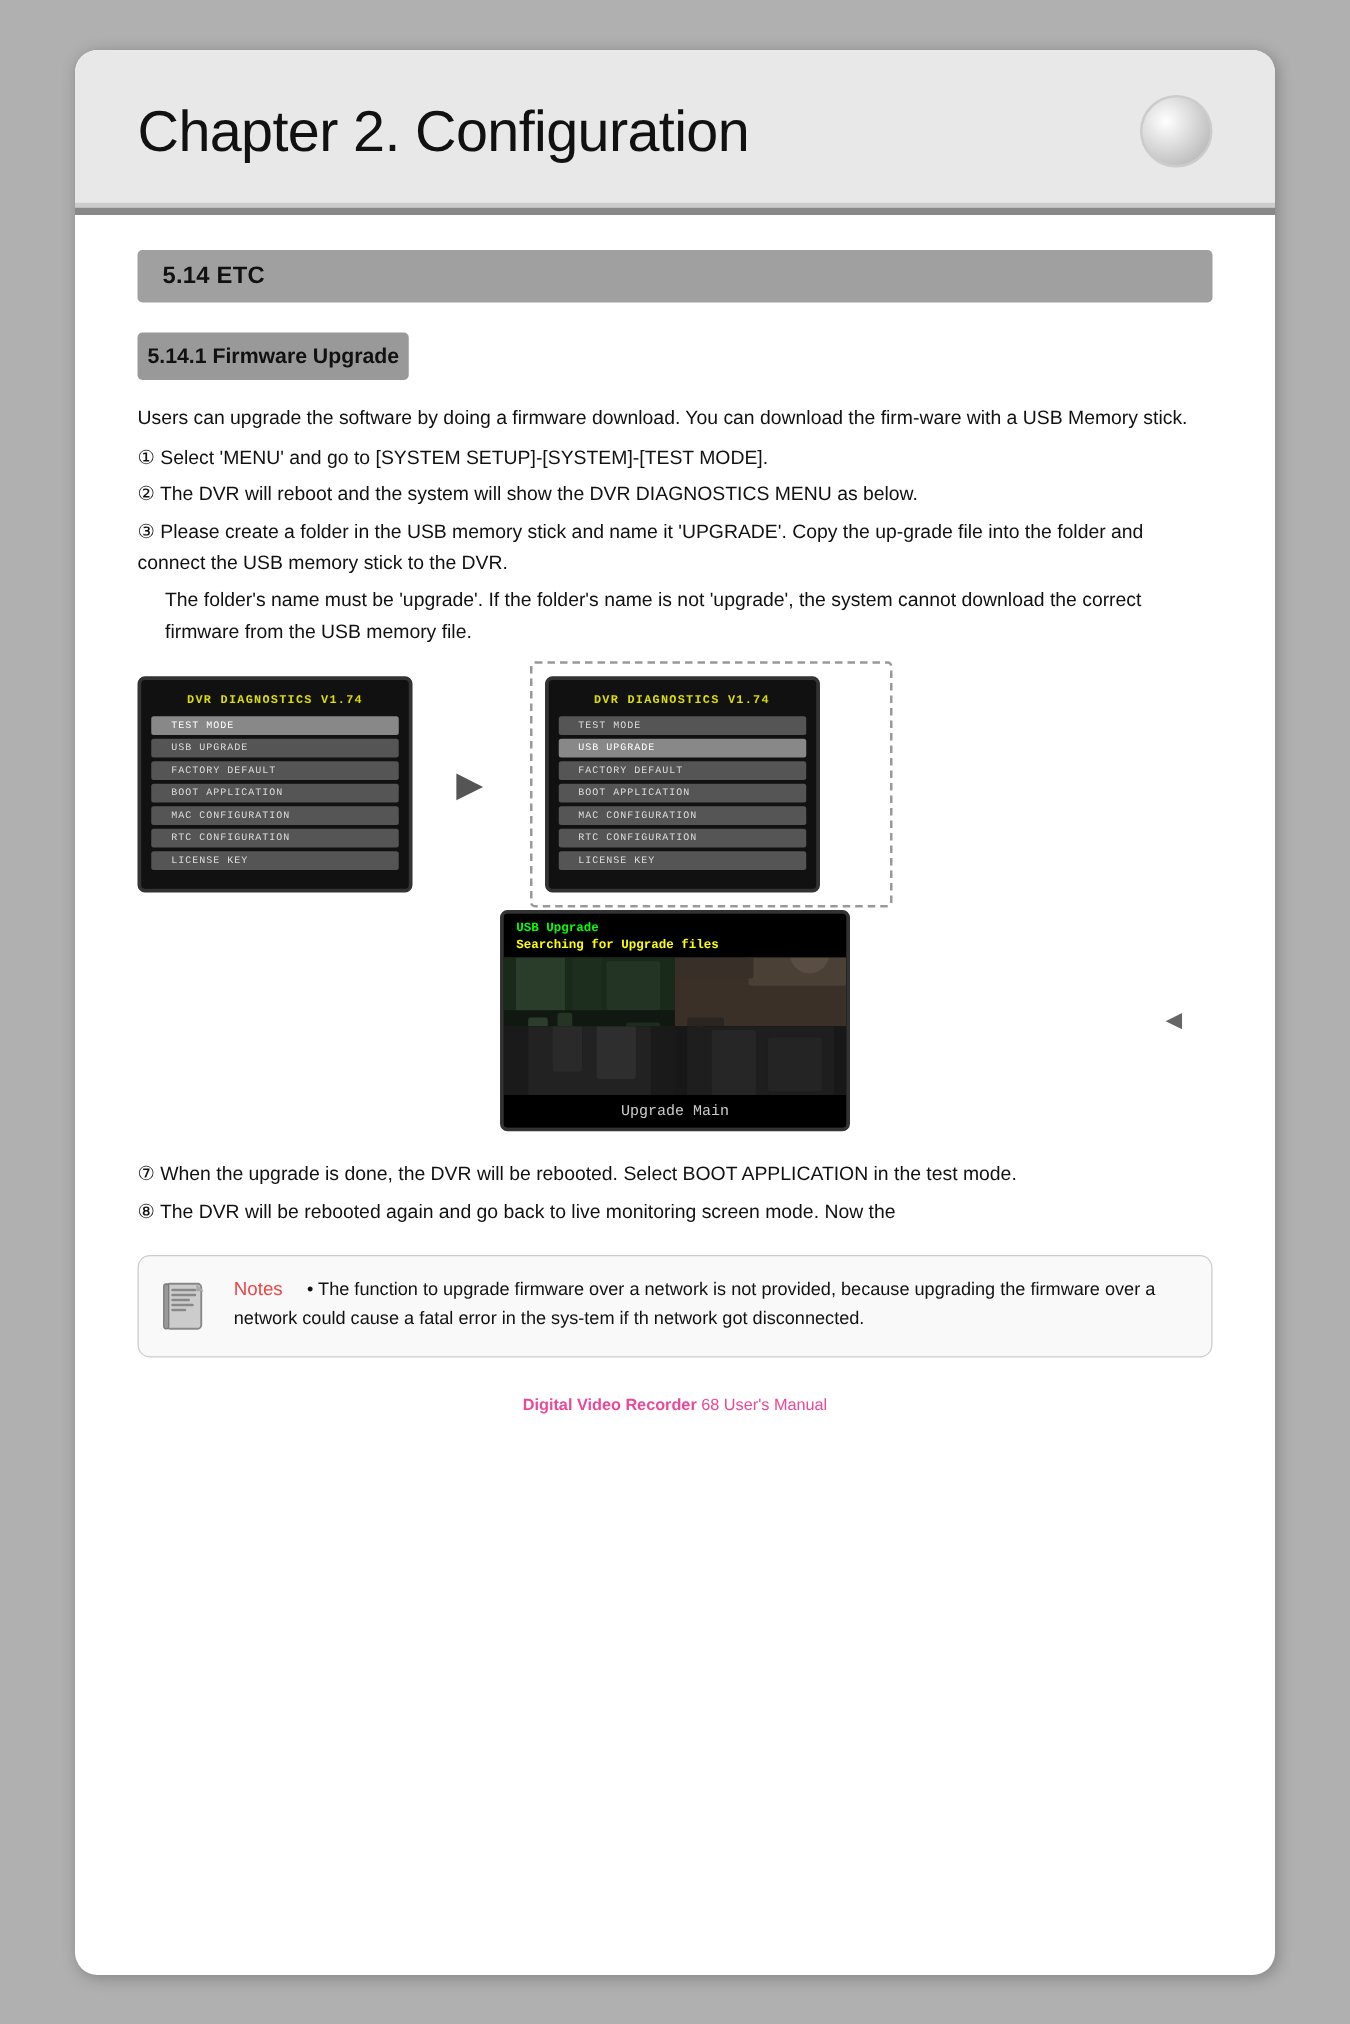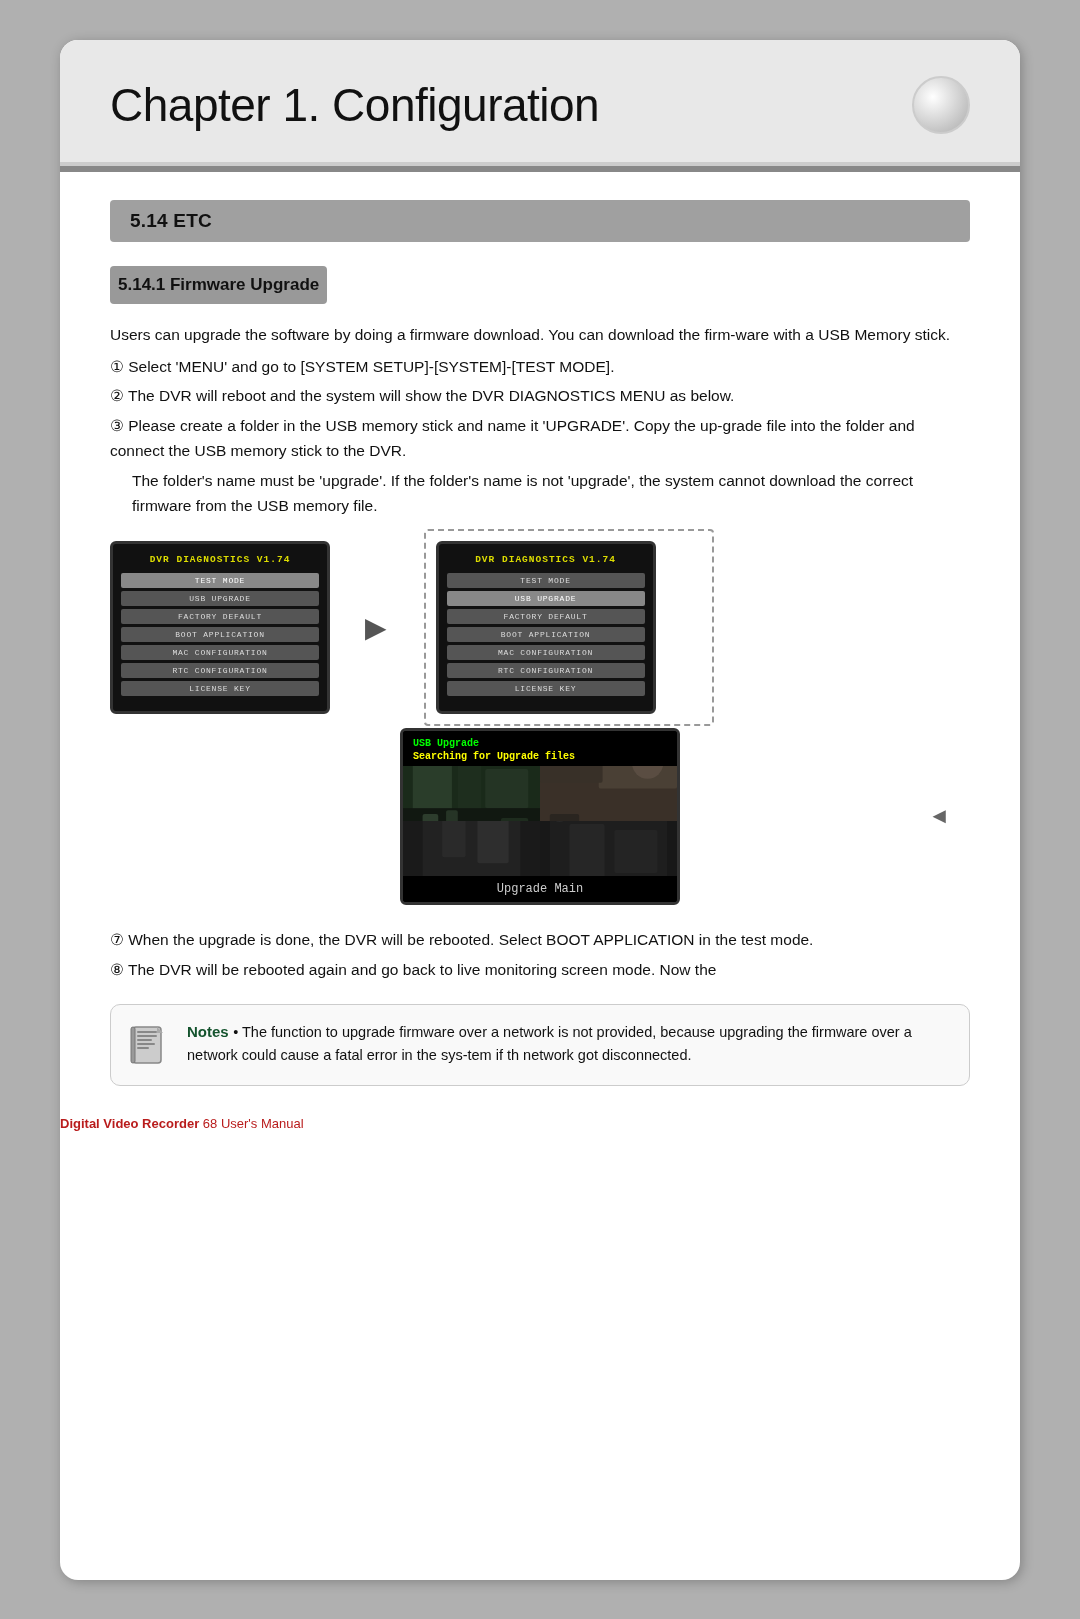--- a/index.html
+++ b/index.html
@@ -114,22 +114,21 @@
       color: #dddd00;
       text-align: center;
       margin-bottom: 8px;
       letter-spacing: 1px;
       font-family: 'Courier New', monospace;
     }
     .dvr-menu-item {
       background: #555;
       color: #ddd;
       font-size: 8px;
-      text-align: center;
-      padding: 3px 1px;
+      padding: 3px 16px;
       margin-bottom: 3px;
       border-radius: 2px;
       font-family: 'Courier New', monospace;
       letter-spacing: 0.8px;
     }
     .dvr-menu-item.selected {
       background: #888;
       color: #fff;
     }
     .arrow-right {
@@ -212,34 +211,35 @@
       gap: 14px;
     }
     .note-icon {
       width: 46px;
       height: 46px;
       flex-shrink: 0;
       margin-top: 2px;
     }
     .note-label {
       font-size: 15px;
-      font-weight: bold;
-      color: #14532d;
-      margin-right: 0;
+      font-weight: normal;
+      color: #ef4444;
+      margin-right: 15px;
     }
     .note-text {
       font-size: 14.5px;
       color: #111;
       line-height: 1.6;
     }
     
     .footer {
+      text-align: center;
       margin-top: 30px;
       font-size: 13px;
-      color: #b91c1c;
+      color: #ec4899;
     }
     .footer-bold {
       font-weight: bold;
     }
     
     .header-accent-line {
       height: 6px;
       background: #888;
       margin: 0;
     }
@@ -257,21 +257,21 @@
       font-size: 22px;
       color: #666;
     }
   </style>
 </head>
 <body>
 
 <div class="page">
   
   <div class="chapter-header">
-    <span class="chapter-title">Chapter 1. Configuration</span>
+    <span class="chapter-title">Chapter 2. Configuration</span>
     <div class="chapter-orb"></div>
   </div>
   <div class="header-accent-line"></div>
 
   
   <div class="section-bar">
     <span class="section-bar-title">5.14 ETC</span>
   </div>
 
   

